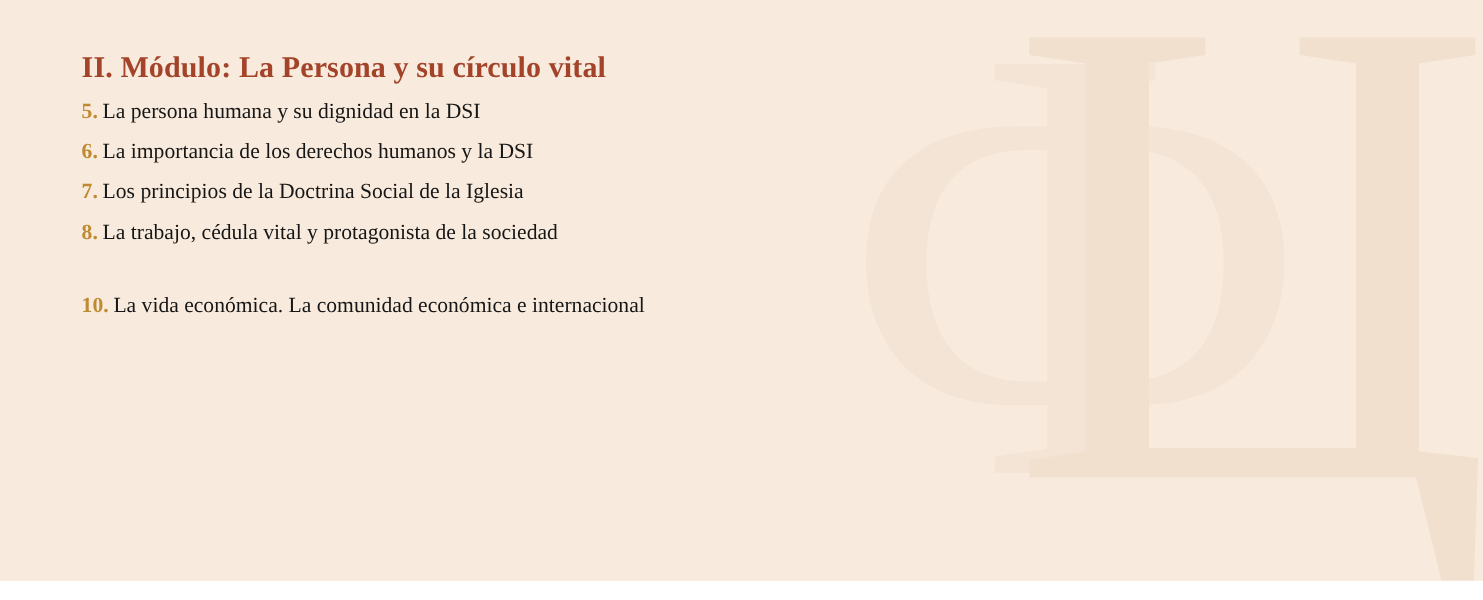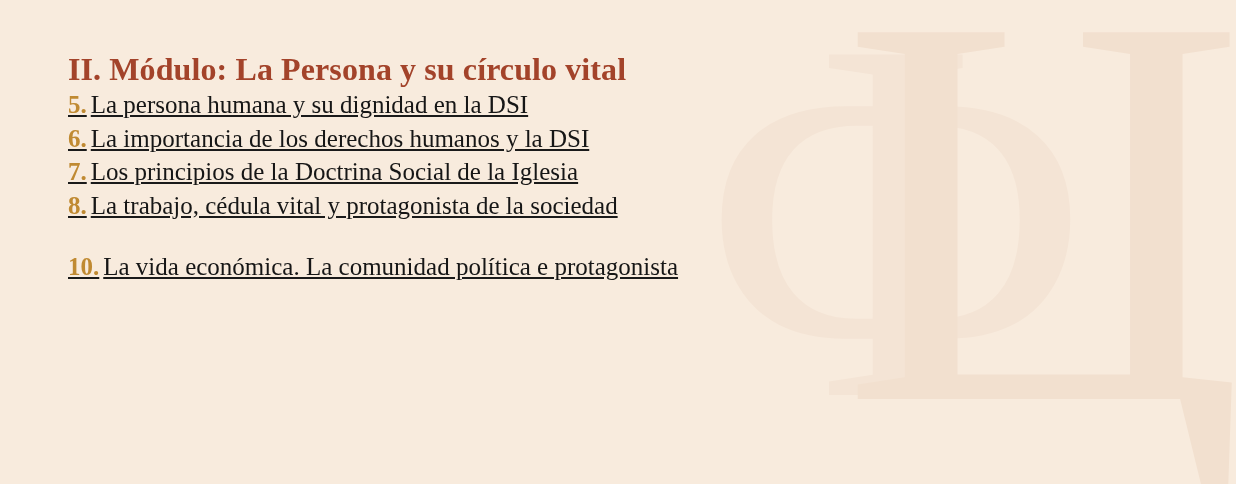--- a/index.html
+++ b/index.html
@@ -48,33 +48,32 @@
   }
   .content {
     position: absolute;
     left: 68px;
     top: 40px;
     width: 1120px;
   }
   .module-heading {
     color: #a3432a;
     font-weight: bold;
-    font-size: 32px;
+    font-size: 25px;
     line-height: 34px;
-    margin: 12px 0 2px 0;
+    margin: 0 0 2px 0;
     letter-spacing: 0.1px;
   }
   .item {
-    font-size: 25px;
+    font-size: 18px;
     line-height: 33.5px;
     color: #1a1a1a;
     margin: 0;
     display: block;
     white-space: normal;
-    text-decoration: underline;
   }
   .item .num {
     color: #c08a32;
     font-weight: bold;
     margin-right: 4px;
   }
   .item .txt {
     color: #161616;
   }
   .block-gap {
@@ -119,21 +118,21 @@
           <span class="num">8.</span><span class="txt">La trabajo, cédula vital y protagonista de la sociedad</span>
         </p>
       </div>
     </div>
 
     <div class="block-gap"></div>
 
     <div class="section">
       <div class="list">
         <p class="item">
-          <span class="num">10.</span><span class="txt">La vida económica. La comunidad política e protagonista</span>
+          <span class="num">10.</span><span class="txt">La vida económica. La comunidad económica e internacional</span>
         </p>
       </div>
     </div>
 
   </div>
 
   <div class="bottom-strip"></div>
 </div>
 
 </body></html>

